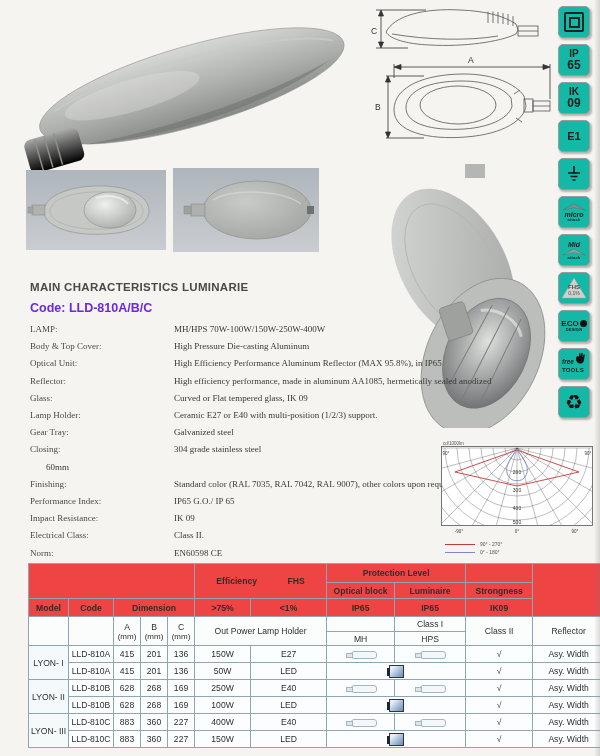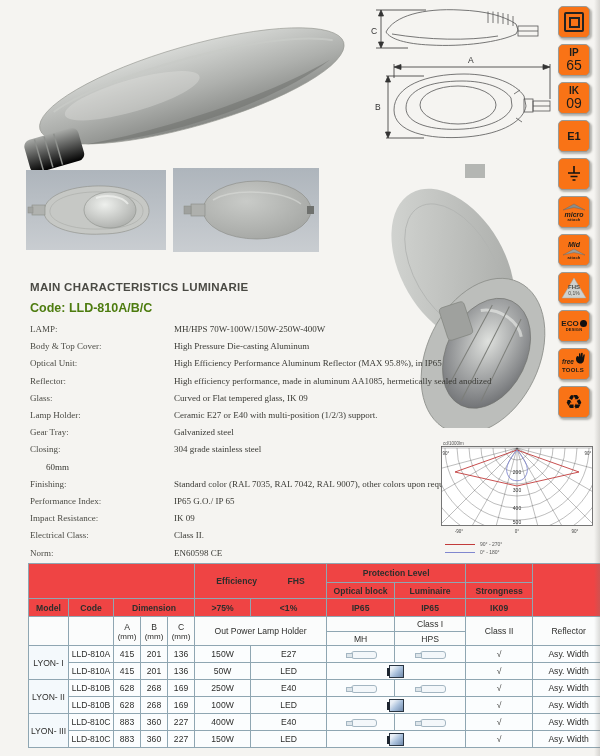--- a/index.html
+++ b/index.html
@@ -6,48 +6,48 @@
   body{
     width:600px;height:756px;position:relative;overflow:hidden;
     background:#f5f4f1;
     font-family:"Liberation Sans", sans-serif;
     color:#3d3d38;
   }
   .abs{position:absolute;}
   
   #icon-column{left:556px;top:6px;width:42px;}
   .cert-icon{
-    width:30px;height:30px;margin:0 0 6px 2px;background:#f97316;
+    width:30px;height:30px;margin:0 0 6px 2px;background:#14b8a6;
     border:1px solid #9a9a96;border-radius:5px;
     box-shadow:1.5px 2px 2px rgba(60,60,55,.35);
     display:flex;flex-direction:column;align-items:center;justify-content:center;
     text-align:center;line-height:1;overflow:hidden;color:#1c1c1a;
   }
   .cert-icon .big{font-size:10px;font-weight:bold;}
   .cert-icon .big1{font-size:11px;font-weight:bold;}
-  .cert-icon .small{font-size:14px;font-weight:normal;}
+  .cert-icon .small{font-size:12px;font-weight:bold;}
   .cert-icon .tiny{font-size:4px;font-weight:bold;letter-spacing:.2px;}
   .cert-icon .mname{font-size:7px;font-weight:bold;font-style:italic;}
   .frame-outer{width:16px;height:16px;border:2px solid #222;border-radius:2px;
     display:flex;align-items:center;justify-content:center;}
   .frame-inner{width:7px;height:7px;border:2px solid #222;}
   .fhs-wrap{position:relative;width:26px;height:24px;}
   .fhs-wrap svg{position:absolute;left:0;top:1px;}
   .fhs-wrap .t1{position:absolute;left:0;right:0;top:8px;font-size:6px;font-weight:bold;color:#4c4c48;}
   .fhs-wrap .t2{position:absolute;left:0;right:0;top:15px;font-size:5px;color:#4c4c48;}
   .eco-row{display:flex;align-items:flex-start;gap:1px;}
   .eco-dot{width:7px;height:7px;background:#111;border-radius:50%;display:inline-block;}
   .tools-wrap{position:relative;width:26px;height:26px;}
   .tools-wrap svg{position:absolute;right:0;top:0;}
   .tools-wrap .t1{position:absolute;left:1px;top:8px;font-size:6.5px;font-style:italic;font-weight:bold;}
   .tools-wrap .t2{position:absolute;left:1px;top:16px;font-size:6px;font-weight:bold;letter-spacing:.3px;}
   .recycle-glyph{font-size:20px;line-height:1;color:#111;}
   
   #main-heading{left:30px;top:281px;font-size:11.5px;font-weight:600;color:#4a4a44;letter-spacing:.3px;}
-  #code-line{left:30px;top:301px;font-size:12.5px;font-weight:bold;color:#4d7c0f;}
+  #code-line{left:30px;top:301px;font-size:12.5px;font-weight:bold;color:#6d28d9;}
   #spec-list{left:30px;top:321px;width:540px;z-index:3;}
   .spec-row{display:flex;line-height:17.2px;font-size:9px;font-family:Liberation Serif, serif;}
   .spec-label{width:128px;flex:0 0 128px;color:#4b4b45;}
   .spec-value{color:#3a3a35;white-space:nowrap;margin-left:16px;}
   
   #photometric{left:441px;top:441px;width:156px;z-index:4;}
   #pm-unit{font-size:4.5px;color:#555;margin:0 0 0 2px;line-height:5px;}
   .legend-row{display:flex;align-items:center;gap:5px;height:8px;margin-left:4px;}
   .legend-line{width:30px;height:0;border-top:1.5px solid;}
   .legend-label{font-size:5px;color:#555;}

